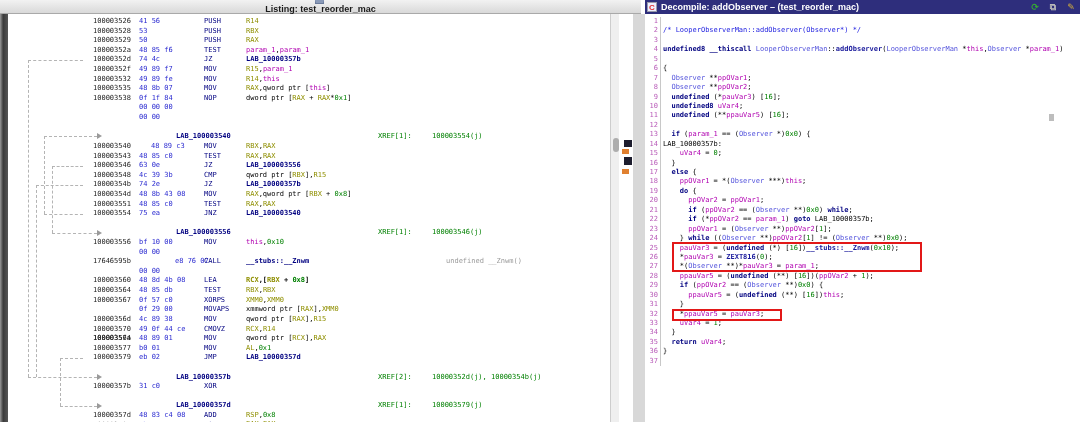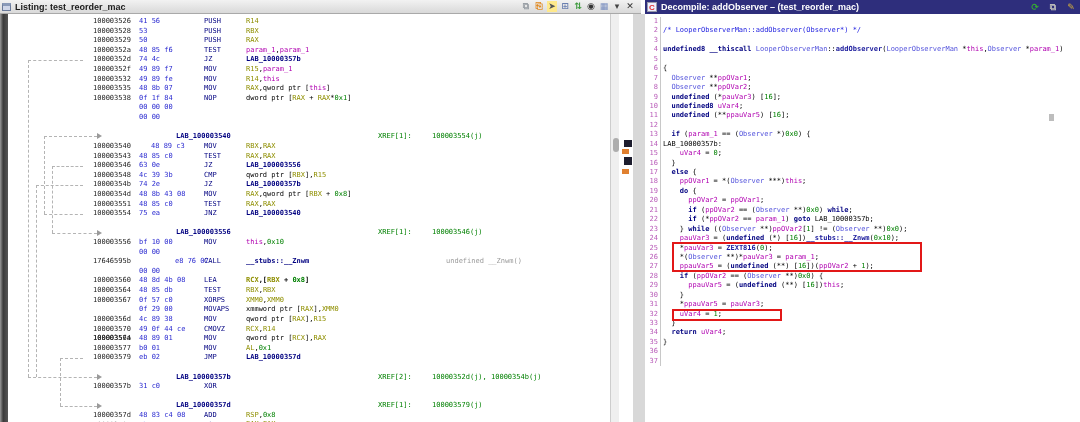--- a/index.html
+++ b/index.html
@@ -4,21 +4,21 @@
 <style>
   * { margin:0; padding:0; box-sizing:border-box; }
   html,body { background:#fff; }
   .screen { position:relative; width:1080px; height:422px; overflow:hidden;
             font-family:"DejaVu Sans Mono", monospace; background:#fff; }
 
   
   .ltitle { position:absolute; left:0; top:0; width:641px; height:14px;
             background:linear-gradient(#f2f2f2,#d9d9d9); border-bottom:1px solid #a9a9a9;
             display:flex; align-items:center; font-family:"Liberation Sans",sans-serif;
-            font-size:9px; font-weight:bold; color:#1a1a1a; }
+            font-size:9px; font-weight:bold; color:#1a1a1a;flex-direction:column; }
   .licon { width:9px; height:8px; margin:0 4px 0 2px; background:#cfd6e8;
            border:1px solid #6a7a9a; border-top:3px solid #8a9ab8; }
   .ltools { margin-left:auto; margin-right:6px; display:flex; align-items:center; gap:3px; }
   .tbi { font-size:9px; line-height:11px; height:11px; min-width:10px; text-align:center;
          font-family:"DejaVu Sans", sans-serif; cursor:default; }
   .dtitle { position:absolute; left:645px; top:0; width:435px; height:14px;
             background:#2e2e7c; display:flex; align-items:center;
             font-family:"Liberation Sans",sans-serif; font-size:9px; font-weight:bold; color:#fff; }
   .dicon { width:10px; height:10px; margin:0 4px 0 2px; background:#eef;
            border:1px solid #99a; color:#e03030; font-size:8px; font-weight:bold;
@@ -412,20 +412,21 @@
         <div class="dcode"><span class="c-t">  </span><span class="c-k">if</span><span class="c-t"> (</span><span class="c-p">param_1</span><span class="c-t"> == (</span><span class="c-y">Observer</span><span class="c-t"> *)</span><span class="c-n">0x0</span><span class="c-t">) {</span></div>
         <div class="dcode"><span class="c-t">LAB_10000357b:</span></div>
         <div class="dcode"><span class="c-t">    </span><span class="c-v">uVar4</span><span class="c-t"> = </span><span class="c-n">0</span><span class="c-t">;</span></div>
         <div class="dcode"><span class="c-t">  }</span></div>
         <div class="dcode"><span class="c-t">  </span><span class="c-k">else</span><span class="c-t"> {</span></div>
         <div class="dcode"><span class="c-t">    </span><span class="c-v">ppOVar1</span><span class="c-t"> = *(</span><span class="c-y">Observer</span><span class="c-t"> ***)</span><span class="c-p">this</span><span class="c-t">;</span></div>
         <div class="dcode"><span class="c-t">    </span><span class="c-k">do</span><span class="c-t"> {</span></div>
         <div class="dcode"><span class="c-t">      </span><span class="c-v">ppOVar2</span><span class="c-t"> = </span><span class="c-v">ppOVar1</span><span class="c-t">;</span></div>
         <div class="dcode"><span class="c-t">      </span><span class="c-k">if</span><span class="c-t"> (</span><span class="c-v">ppOVar2</span><span class="c-t"> == (</span><span class="c-y">Observer</span><span class="c-t"> **)</span><span class="c-n">0x0</span><span class="c-t">) </span><span class="c-k">while</span><span class="c-t">;</span></div>
         <div class="dcode"><span class="c-t">      </span><span class="c-k">if</span><span class="c-t"> (*</span><span class="c-v">ppOVar2</span><span class="c-t"> == </span><span class="c-p">param_1</span><span class="c-t">) </span><span class="c-k">goto</span><span class="c-t"> LAB_10000357b;</span></div>
+        <div class="dcode"><span class="c-t">      </span><span class="c-v">ppOVar1</span><span class="c-t"> = (</span><span class="c-y">Observer</span><span class="c-t"> **)</span><span class="c-v">ppOVar2</span><span class="c-t">[</span><span class="c-n">1</span><span class="c-t">];</span></div>
         <div class="dcode"><span class="c-t">    } </span><span class="c-k">while</span><span class="c-t"> ((</span><span class="c-y">Observer</span><span class="c-t"> **)</span><span class="c-v">ppOVar2</span><span class="c-t">[</span><span class="c-n">1</span><span class="c-t">] != (</span><span class="c-y">Observer</span><span class="c-t"> **)</span><span class="c-n">0x0</span><span class="c-t">);</span></div>
         <div class="dcode"><span class="c-t">    </span><span class="c-v">pauVar3</span><span class="c-t"> = (</span><span class="c-k">undefined</span><span class="c-t"> (*) [</span><span class="c-n">16</span><span class="c-t">])</span><span class="c-fn">__stubs::__Znwm</span><span class="c-t">(</span><span class="c-n">0x10</span><span class="c-t">);</span></div>
         <div class="dcode"><span class="c-t">    *</span><span class="c-v">pauVar3</span><span class="c-t"> = </span><span class="c-fn">ZEXT816</span><span class="c-t">(</span><span class="c-n">0</span><span class="c-t">);</span></div>
         <div class="dcode"><span class="c-t">    *(</span><span class="c-y">Observer</span><span class="c-t"> **)*</span><span class="c-v">pauVar3</span><span class="c-t"> = </span><span class="c-p">param_1</span><span class="c-t">;</span></div>
         <div class="dcode"><span class="c-t">    </span><span class="c-v">ppauVar5</span><span class="c-t"> = (</span><span class="c-k">undefined</span><span class="c-t"> (**) [</span><span class="c-n">16</span><span class="c-t">])(</span><span class="c-v">ppOVar2</span><span class="c-t"> + </span><span class="c-n">1</span><span class="c-t">);</span></div>
         <div class="dcode"><span class="c-t">    </span><span class="c-k">if</span><span class="c-t"> (</span><span class="c-v">ppOVar2</span><span class="c-t"> == (</span><span class="c-y">Observer</span><span class="c-t"> **)</span><span class="c-n">0x0</span><span class="c-t">) {</span></div>
         <div class="dcode"><span class="c-t">      </span><span class="c-v">ppauVar5</span><span class="c-t"> = (</span><span class="c-k">undefined</span><span class="c-t"> (**) [</span><span class="c-n">16</span><span class="c-t">])</span><span class="c-p">this</span><span class="c-t">;</span></div>
         <div class="dcode"><span class="c-t">    }</span></div>
         <div class="dcode"><span class="c-t">    *</span><span class="c-v">ppauVar5</span><span class="c-t"> = </span><span class="c-v">pauVar3</span><span class="c-t">;</span></div>
         <div class="dcode"><span class="c-t">    </span><span class="c-v">uVar4</span><span class="c-t"> = </span><span class="c-n">1</span><span class="c-t">;</span></div>

